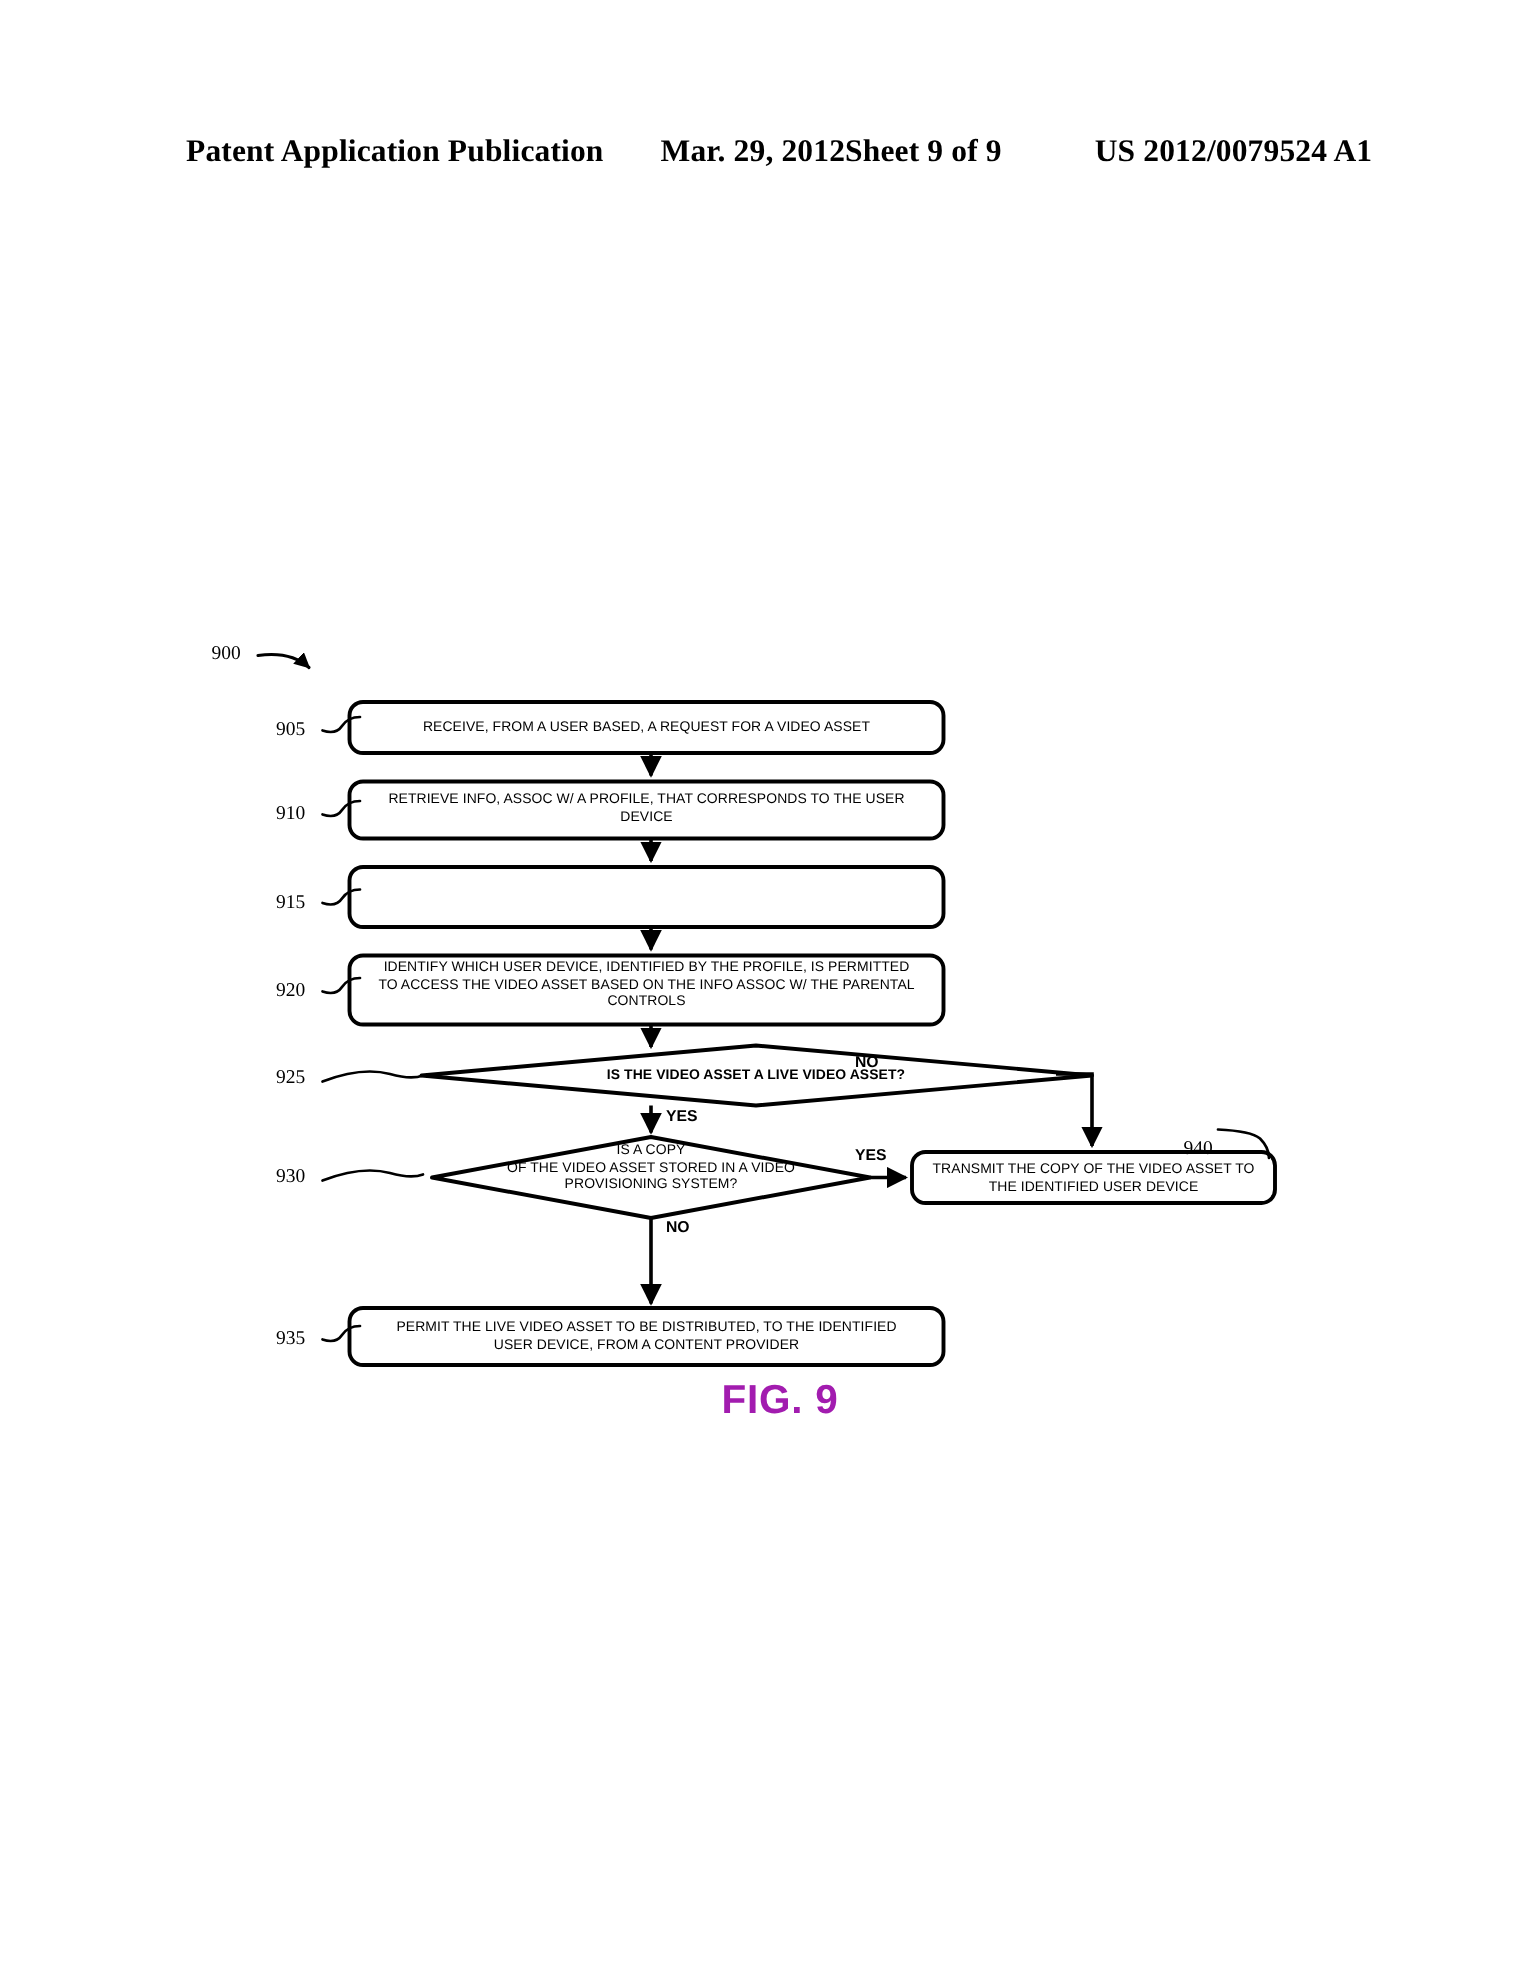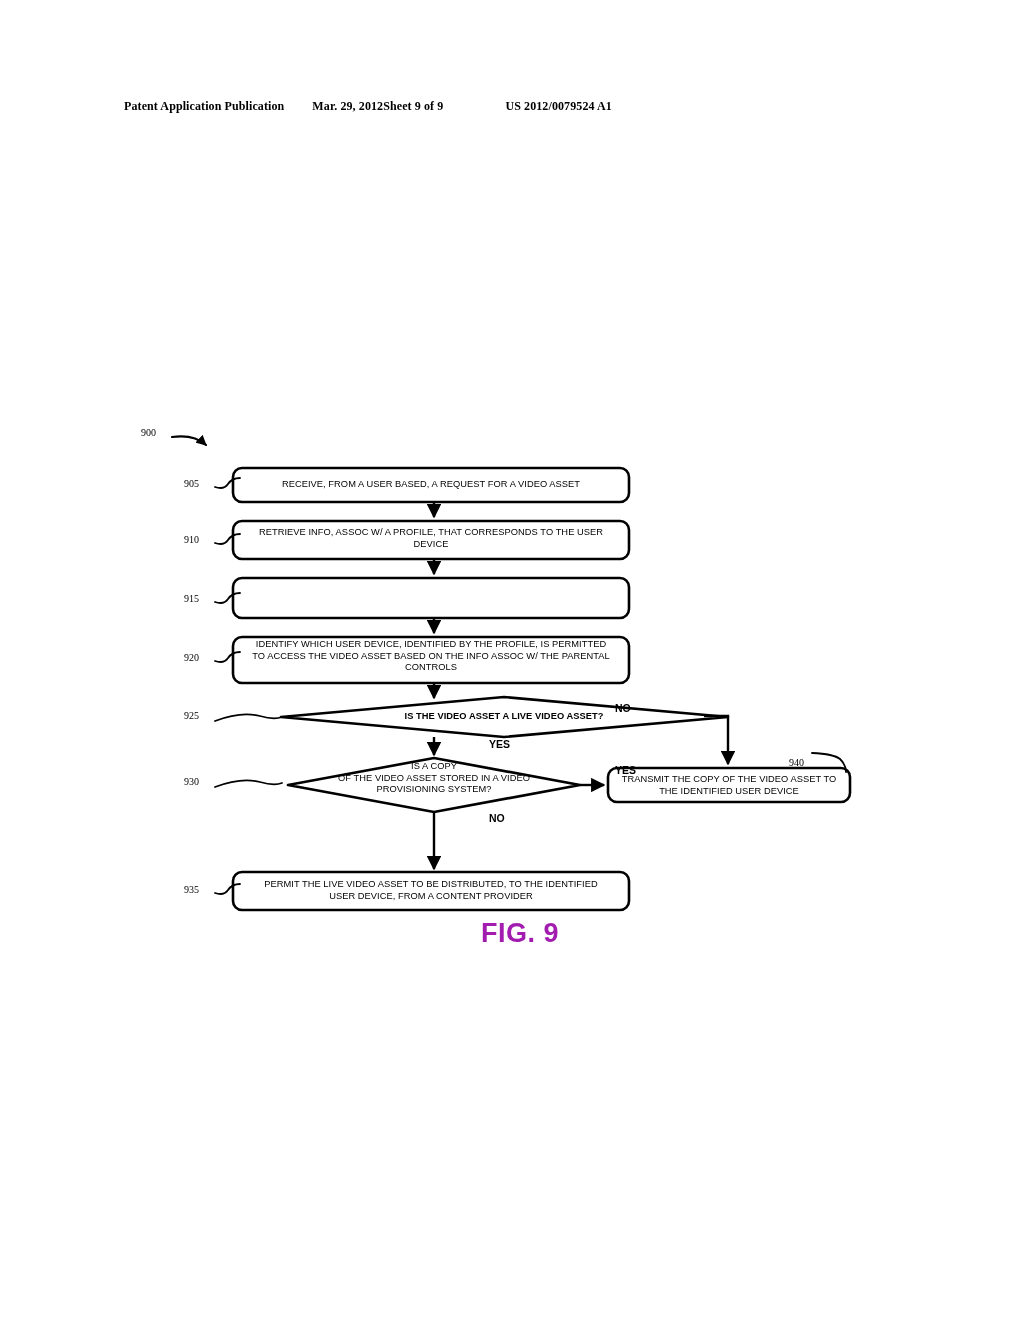--- a/index.html
+++ b/index.html
@@ -17,29 +17,29 @@
   }
 
   
   #page-header {
     position: absolute;
     top: 88px;
     left: 124px;
     width: 776px;
     height: 26px;
     display: flex;
-    align-items: flex-end;
+    align-items: flex-start;
     font-family: "Liberation Serif", serif;
     font-weight: bold;
-    font-size: 12px;
+    font-size: 21px;
     letter-spacing: 0.1px;
     white-space: nowrap;
   }
   #page-header .hdr-left   { flex: 0 0 auto; }
-  #page-header .hdr-mid    { flex: 0 0 auto; margin-left: 28px; }
+  #page-header .hdr-mid    { flex: 0 0 auto; margin-left: 38px; }
   #page-header .hdr-sheet  { flex: 0 0 auto; margin-left: 0; }
   #page-header .hdr-right  { flex: 0 0 auto; margin-left: 62px; }
 
   
   #figure-canvas {
     position: absolute;
     left: 0;
     top: 0;
     width: 1024px;
     height: 1320px;
@@ -57,32 +57,31 @@
     font-family: "Liberation Sans", sans-serif;
     font-size: 9.3px;
     line-height: 11.6px;
     color: #000;
     letter-spacing: 0.05px;
     pointer-events: none;
   }
   .ref-num {
     position: absolute;
     font-family: "Liberation Serif", serif;
-    font-size: 10px;
+    font-size: 13px;
     color: #000;
     white-space: nowrap;
   }
   .branch-label {
     position: absolute;
     font-family: "Liberation Sans", sans-serif;
     font-size: 10.5px;
     font-weight: bold;
     color: #000;
     white-space: nowrap;
-    margin-left: 45px;
   }
   #fig-caption {
     position: absolute;
     left: 455px;
     top: 918px;
     width: 130px;
     text-align: center;
     font-family: "Liberation Sans", sans-serif;
     font-weight: bold;
     font-size: 27px;

